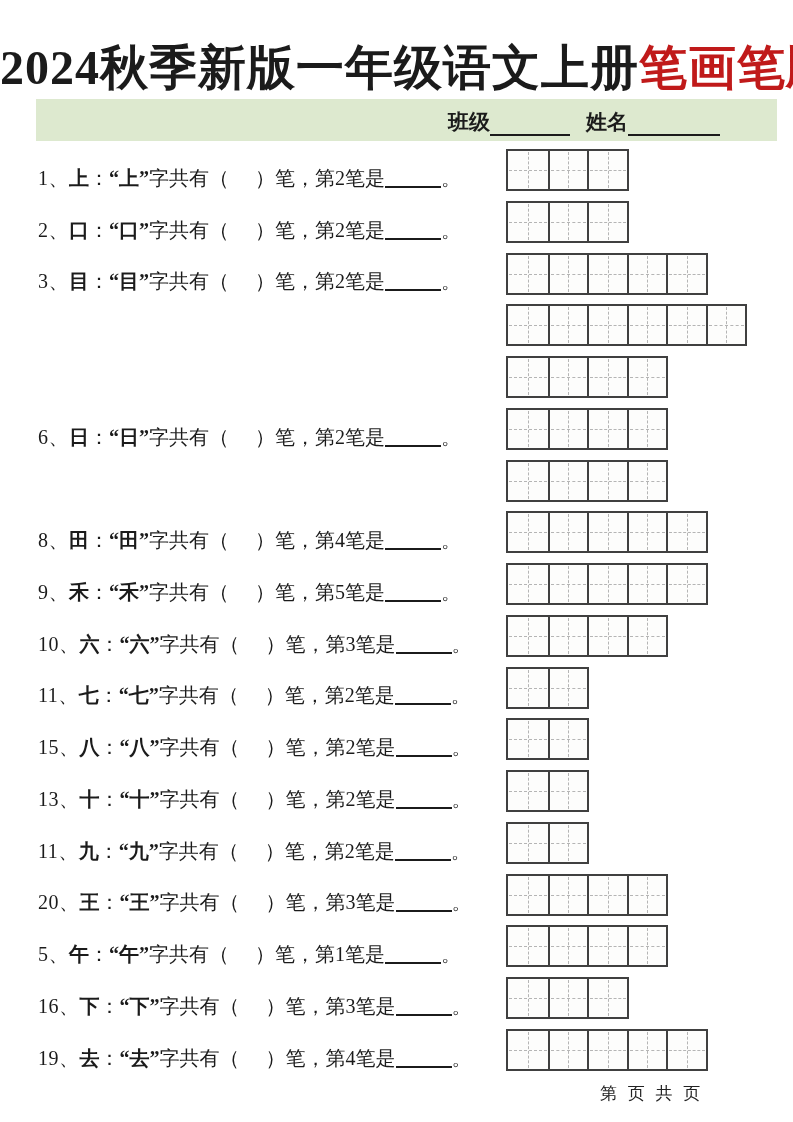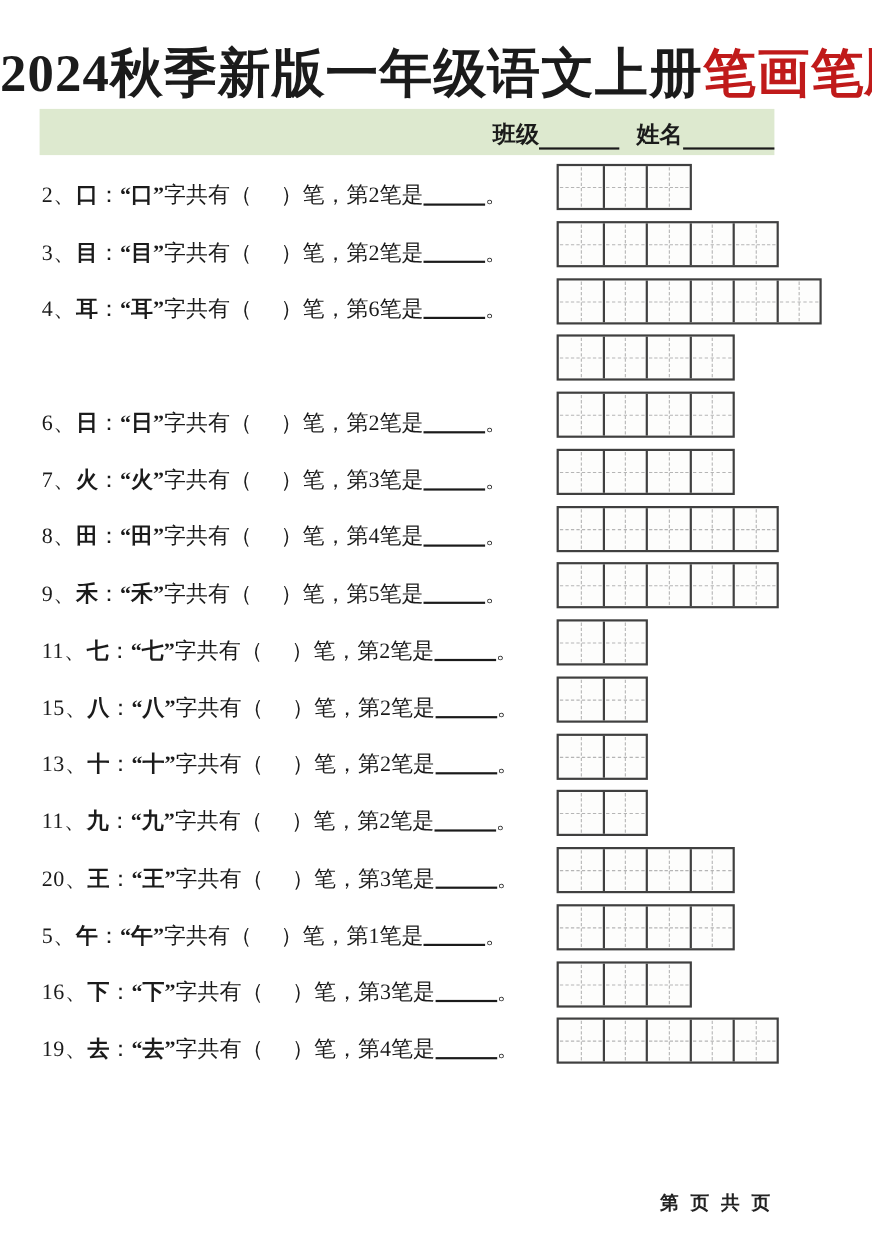--- a/index.html
+++ b/index.html
@@ -25,21 +25,21 @@
     font-size:48px;
     font-weight:900;
     line-height:1.15;
     letter-spacing:1px;
     white-space:nowrap;
   }
   .title .red{color:var(--accent);}
   .header-bar{
     position:absolute;
     top:99px;left:36px;
-    width:668px;height:42px;
+    width:741px;height:42px;
     background:var(--bar);
     display:flex;
     align-items:flex-end;
     padding:0 0 5px 412px;
     font-size:21px;
     font-weight:700;
     white-space:nowrap;
   }
   .hb-blank{
     display:inline-block;
@@ -105,36 +105,45 @@
   }
   .footer{
     position:absolute;
     top:1082px;
     left:600px;
     font-size:17px;
     letter-spacing:3px;
     font-family:"Liberation Sans","DejaVu Sans",sans-serif;
     color:#222;
     white-space:nowrap;
-    font-weight:bold;
   }
 </style>
 </head>
 <body>
 
 <div class="title"><span>2024秋季新版一年级语文上册</span><span class="red">笔画笔顺</span></div>
 
 <div class="header-bar">
   <span>班级</span>
   <span class="hb-blank class"></span>
   <span>姓名</span>
   <span class="hb-blank name"></span>
 </div>
 
 <div class="questions" id="question-list">
+  <div class="row">
+    <div class="q-text">
+      <span class="q-num">1、</span><span class="q-char">上</span><span class="q-colon">：</span><span class="q-quoted">“上”</span><span>字共有（</span><span class="paren-gap"></span><span>）笔，第</span><span>2</span><span>笔是</span><span class="ans-blank"></span><span>。</span>
+    </div>
+    <div class="q-boxes">
+        <span class="tian"></span>
+        <span class="tian"></span>
+        <span class="tian"></span>
+      </div>
+  </div>
 
   <div class="row">
     <div class="q-text">
       <span class="q-num">2、</span><span class="q-char">口</span><span class="q-colon">：</span><span class="q-quoted">“口”</span><span>字共有（</span><span class="paren-gap"></span><span>）笔，第</span><span>2</span><span>笔是</span><span class="ans-blank"></span><span>。</span>
     </div>
     <div class="q-boxes">
         <span class="tian"></span>
         <span class="tian"></span>
         <span class="tian"></span>
       </div>
@@ -147,23 +156,20 @@
     <div class="q-boxes">
         <span class="tian"></span>
         <span class="tian"></span>
         <span class="tian"></span>
         <span class="tian"></span>
         <span class="tian"></span>
       </div>
   </div>
 
   <div class="row">
-    <div class="q-text">
-      <span class="q-num">4、</span><span class="q-char">耳</span><span class="q-colon">：</span><span class="q-quoted">“耳”</span><span>字共有（</span><span class="paren-gap"></span><span>）笔，第</span><span>6</span><span>笔是</span><span class="ans-blank"></span><span>。</span>
-    </div>
     <div class="q-boxes">
         <span class="tian"></span>
         <span class="tian"></span>
         <span class="tian"></span>
         <span class="tian"></span>
         <span class="tian"></span>
         <span class="tian"></span>
       </div>
   </div>
 
@@ -182,23 +188,20 @@
     </div>
     <div class="q-boxes">
         <span class="tian"></span>
         <span class="tian"></span>
         <span class="tian"></span>
         <span class="tian"></span>
       </div>
   </div>
 
   <div class="row">
-    <div class="q-text">
-      <span class="q-num">7、</span><span class="q-char">火</span><span class="q-colon">：</span><span class="q-quoted">“火”</span><span>字共有（</span><span class="paren-gap"></span><span>）笔，第</span><span>3</span><span>笔是</span><span class="ans-blank"></span><span>。</span>
-    </div>
     <div class="q-boxes">
         <span class="tian"></span>
         <span class="tian"></span>
         <span class="tian"></span>
         <span class="tian"></span>
       </div>
   </div>
 
   <div class="row">
     <div class="q-text">
@@ -219,20 +222,31 @@
     </div>
     <div class="q-boxes">
         <span class="tian"></span>
         <span class="tian"></span>
         <span class="tian"></span>
         <span class="tian"></span>
         <span class="tian"></span>
       </div>
   </div>
 
+  <div class="row">
+    <div class="q-text">
+      <span class="q-num">10、</span><span class="q-char">六</span><span class="q-colon">：</span><span class="q-quoted">“六”</span><span>字共有（</span><span class="paren-gap"></span><span>）笔，第</span><span>3</span><span>笔是</span><span class="ans-blank"></span><span>。</span>
+    </div>
+    <div class="q-boxes">
+        <span class="tian"></span>
+        <span class="tian"></span>
+        <span class="tian"></span>
+        <span class="tian"></span>
+      </div>
+  </div>
 
   <div class="row">
     <div class="q-text">
       <span class="q-num">11、</span><span class="q-char">七</span><span class="q-colon">：</span><span class="q-quoted">“七”</span><span>字共有（</span><span class="paren-gap"></span><span>）笔，第</span><span>2</span><span>笔是</span><span class="ans-blank"></span><span>。</span>
     </div>
     <div class="q-boxes">
         <span class="tian"></span>
         <span class="tian"></span>
       </div>
   </div>

